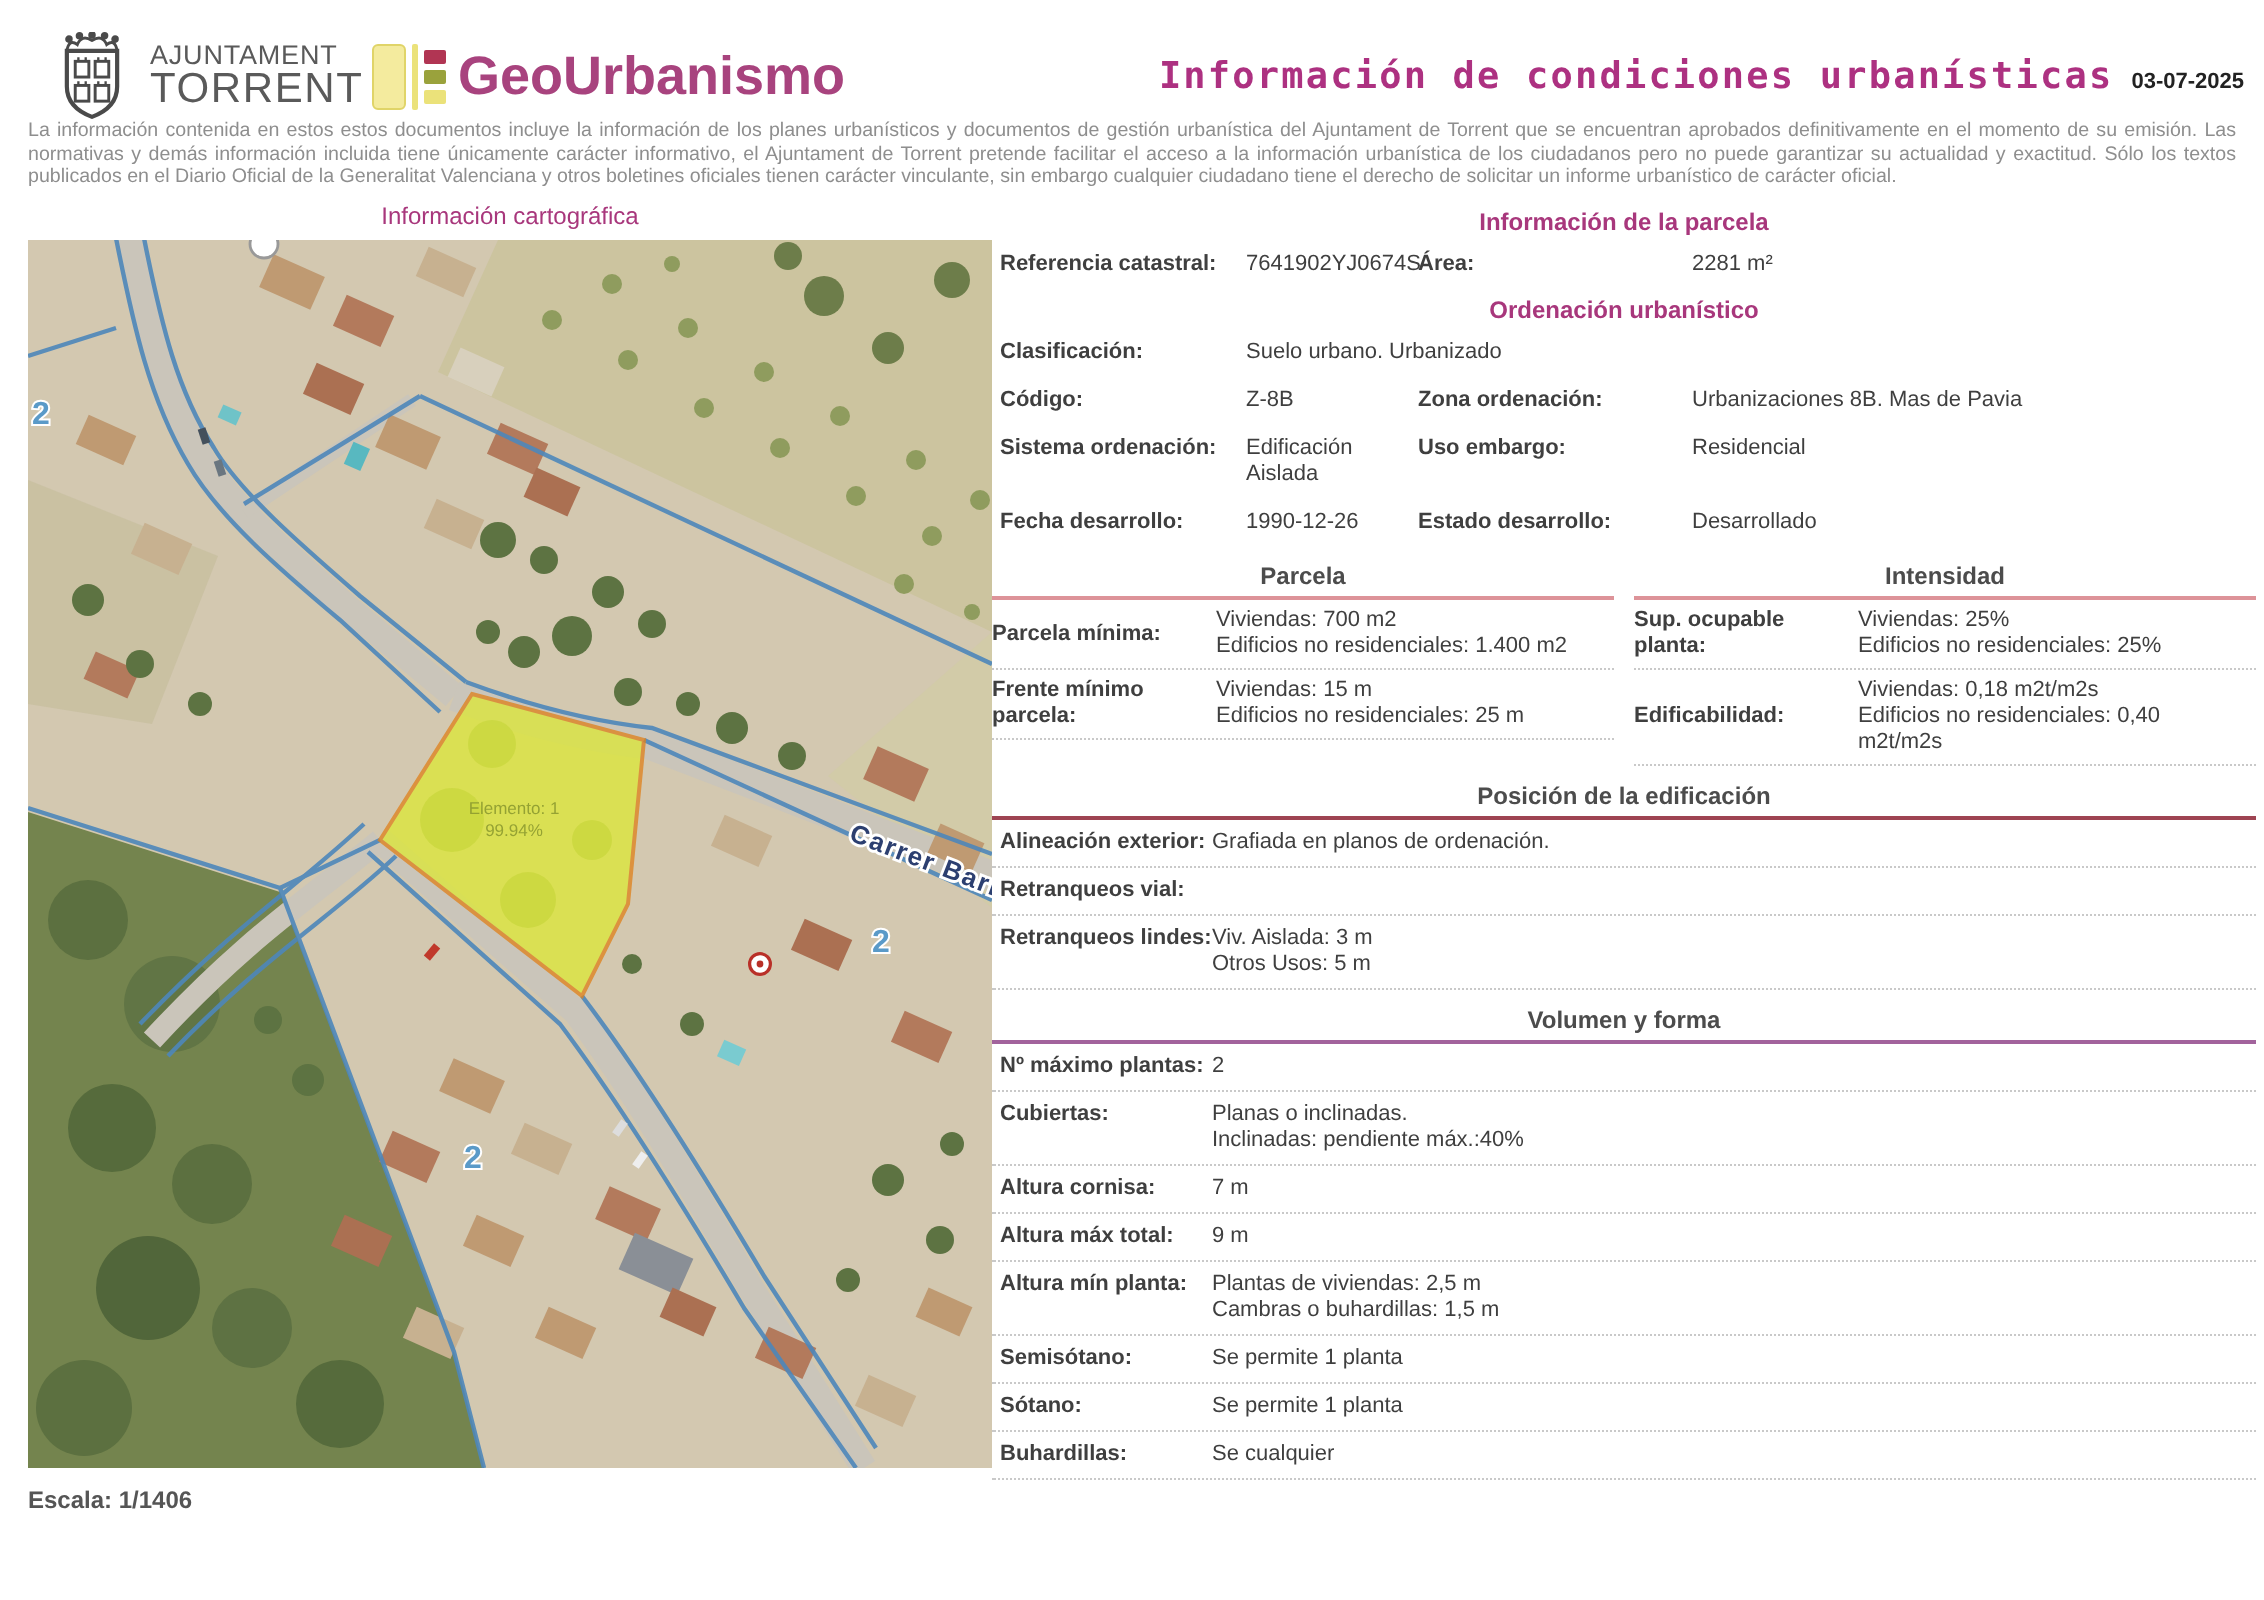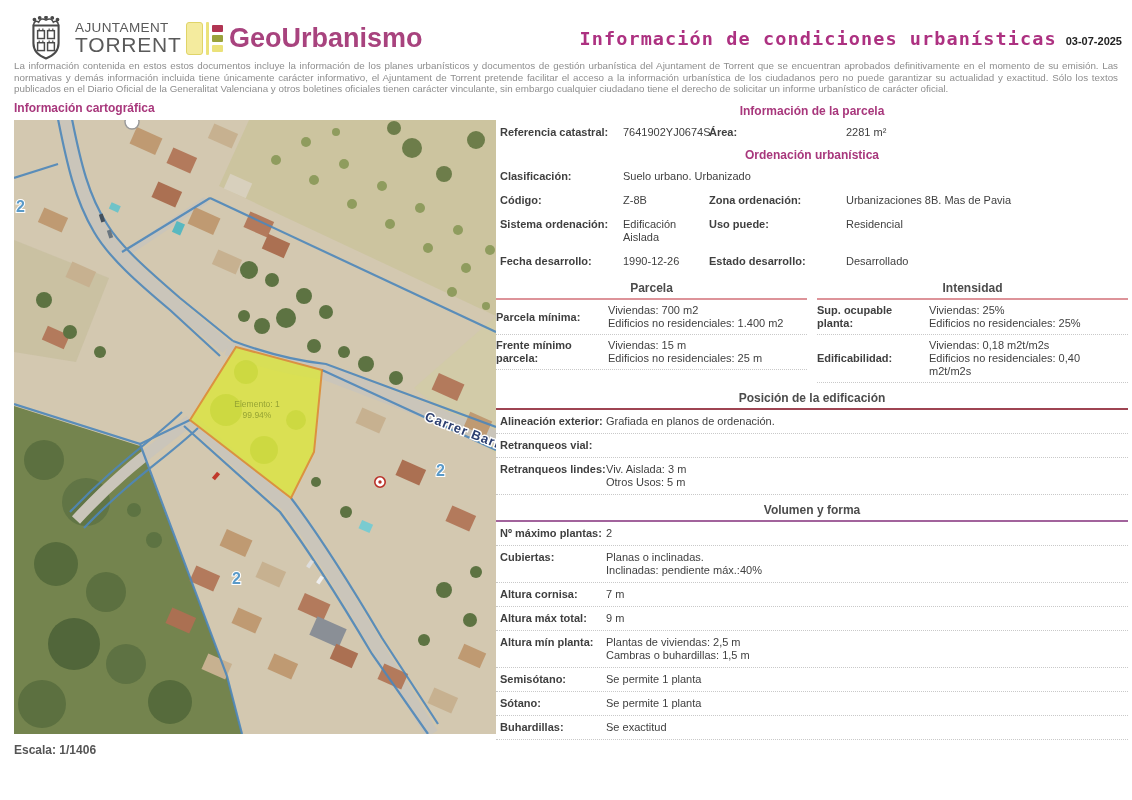--- a/index.html
+++ b/index.html
@@ -19,21 +19,21 @@
 .geo-stack .r{background:#b13553}
 .geo-stack .g{background:#9aa23c}
 .geo-stack .y{background:#ebe27a}
 .geo-name{font-size:27px;font-weight:bold;color:#a8437e}
 .title-wrap{position:absolute;left:540px;top:28px;width:582px;display:flex;align-items:baseline;justify-content:flex-end;gap:9px}
 .doc-title{font-family:"DejaVu Sans Mono",monospace;font-weight:bold;font-size:18.5px;color:#ad3181;letter-spacing:1.1px;white-space:nowrap}
 .doc-date{font-size:11px;font-weight:bold;color:#222;white-space:nowrap}
 .disclaimer{position:absolute;left:14px;top:60px;width:1104px;font-size:9.8px;line-height:11.6px;color:#8e8e8e;text-align:justify}
 
 .left-col{position:absolute;left:14px;top:101px;width:482px}
-.map-title{font-size:12px;font-weight:bold;color:#a8377c;margin-bottom:5px}
+.map-title{text-align:center;font-size:12px;font-weight:normal;color:#a8377c;margin-bottom:5px}
 .map-box{width:482px;height:614px;position:relative;overflow:hidden;background:#d3c8b0}
 .map-scale{font-size:12px;font-weight:bold;color:#555;margin-top:9px}
 
 .right-col{position:absolute;left:496px;top:101px;width:632px;font-size:11px;line-height:13px}
 .sec-title{text-align:center;font-weight:bold;color:#a8377c;font-size:12px;margin:4px 0 3px}
 .sec-title.gray{color:#4c4c4c}
 .rule{border:none;height:0;border-top:2px solid #9e4452;margin:2px 0 0}
 .rule.salmon{border-top-color:#dd9399}
 .rule.plum{border-top-color:#a2639c}
 .row4{display:flex;align-items:flex-start;padding:5px 0 6px 4px}
@@ -270,35 +270,35 @@
 <div class="right-col">
 
   <div class="sec-title">Información de la parcela</div>
   <div class="row4">
     <div class="l1">Referencia catastral:</div>
     <div class="v1">7641902YJ0674S</div>
     <div class="l2">Área:</div>
     <div class="v2">2281 m²</div>
   </div>
 
-  <div class="sec-title">Ordenación urbanística</div>
+  <div class="sec-title">Ordenación urbanístico</div>
   <div class="row4">
     <div class="l1">Clasificación:</div>
     <div class="v1" style="width:auto;flex:1">Suelo urbano. Urbanizado</div>
   </div>
   <div class="row4">
     <div class="l1">Código:</div>
     <div class="v1">Z-8B</div>
     <div class="l2">Zona ordenación:</div>
     <div class="v2">Urbanizaciones 8B. Mas de Pavia</div>
   </div>
   <div class="row4">
     <div class="l1">Sistema ordenación:</div>
     <div class="v1">Edificación Aislada</div>
-    <div class="l2">Uso puede:</div>
+    <div class="l2">Uso embargo:</div>
     <div class="v2">Residencial</div>
   </div>
   <div class="row4">
     <div class="l1">Fecha desarrollo:</div>
     <div class="v1">1990-12-26</div>
     <div class="l2">Estado desarrollo:</div>
     <div class="v2">Desarrollado</div>
   </div>
 
   <div class="duo">
@@ -402,17 +402,17 @@
   </div>
   <div class="prow">
     <div class="plabel">Sótano:</div>
     <div class="pval">
       <div>Se permite 1 planta</div>
     </div>
   </div>
   <div class="prow">
     <div class="plabel">Buhardillas:</div>
     <div class="pval">
-      <div>Se exactitud</div>
+      <div>Se cualquier</div>
     </div>
   </div>
 
 </div>
 
 </body></html>

